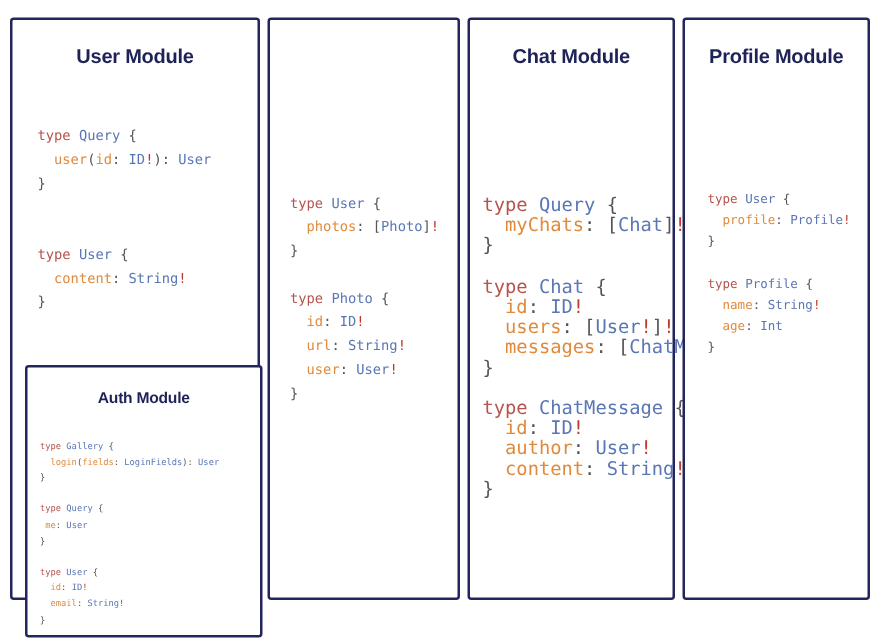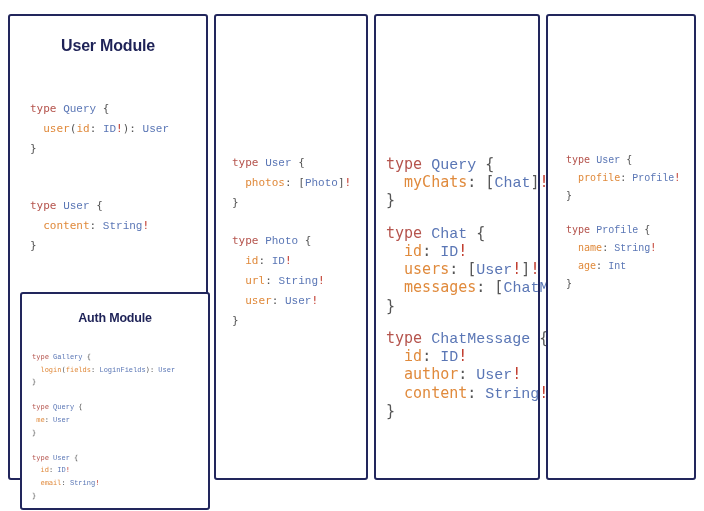--- a/index.html
+++ b/index.html
@@ -66,21 +66,21 @@
     position: absolute;
   }
   #code-user    { left: 20px; top: 72px;  font-size: 11px; line-height: 19px; }
   #code-gallery { left: 16px; top: 126px; font-size: 11px; line-height: 19px; }
   #code-chat    { left: 10px; top: 125px; font-size: 15px;  line-height: 16.2px; }
   #code-profile { left: 18px; top: 125px; font-size: 10px; line-height: 17px; }
   #code-auth    { left: 10px; top: 50px;  font-size: 7px;  line-height: 12.6px; }
 
   
   .t-kw   { color: #b5544d; text-align: center; }  
-  .t-type { color: #5a76b5; font-family: Liberation Mono, monospace; }  
+  .t-type { color: #5a76b5; }  
   .t-fld  { color: #e08a3c; }  
   .t-pun  { color: #555555; }  
   .t-bang { color: #c0392b; }  
 </style>
 </head>
 <body>
 
 <div class="board">
 
   <div class="module-card" id="card-user">
@@ -117,38 +117,40 @@
 <span class="t-pun">}</span>
 <span class="t-pun"></span>
 <span class="t-kw">type</span><span class="t-pun"> </span><span class="t-type">Photo</span><span class="t-pun"> {</span>
 <span class="t-pun">  </span><span class="t-fld">id</span><span class="t-pun">: </span><span class="t-type">ID</span><span class="t-bang">!</span>
 <span class="t-pun">  </span><span class="t-fld">url</span><span class="t-pun">: </span><span class="t-type">String</span><span class="t-bang">!</span>
 <span class="t-pun">  </span><span class="t-fld">user</span><span class="t-pun">: </span><span class="t-type">User</span><span class="t-bang">!</span>
 <span class="t-pun">}</span></pre>
   </div>
 
   <div class="module-card" id="card-chat">
+    <div class="module-title">Chat Module</div>
     <pre class="code" id="code-chat"><span class="t-kw">type</span><span class="t-pun"> </span><span class="t-type">Query</span><span class="t-pun"> {</span>
 <span class="t-pun">  </span><span class="t-fld">myChats</span><span class="t-pun">: [</span><span class="t-type">Chat</span><span class="t-pun">]</span><span class="t-bang">!</span>
 <span class="t-pun">}</span>
 <span class="t-pun"></span>
 <span class="t-kw">type</span><span class="t-pun"> </span><span class="t-type">Chat</span><span class="t-pun"> {</span>
 <span class="t-pun">  </span><span class="t-fld">id</span><span class="t-pun">: </span><span class="t-type">ID</span><span class="t-bang">!</span>
 <span class="t-pun">  </span><span class="t-fld">users</span><span class="t-pun">: [</span><span class="t-type">User</span><span class="t-bang">!</span><span class="t-pun">]</span><span class="t-bang">!</span>
 <span class="t-pun">  </span><span class="t-fld">messages</span><span class="t-pun">: [</span><span class="t-type">ChatMessage</span><span class="t-pun">]</span><span class="t-bang">!</span>
 <span class="t-pun">}</span>
 <span class="t-pun"></span>
 <span class="t-kw">type</span><span class="t-pun"> </span><span class="t-type">ChatMessage</span><span class="t-pun"> {</span>
 <span class="t-pun">  </span><span class="t-fld">id</span><span class="t-pun">: </span><span class="t-type">ID</span><span class="t-bang">!</span>
 <span class="t-pun">  </span><span class="t-fld">author</span><span class="t-pun">: </span><span class="t-type">User</span><span class="t-bang">!</span>
 <span class="t-pun">  </span><span class="t-fld">content</span><span class="t-pun">: </span><span class="t-type">String</span><span class="t-bang">!</span>
 <span class="t-pun">}</span></pre>
   </div>
 
   <div class="module-card" id="card-profile">
+    <div class="module-title">Profile Module</div>
     <pre class="code" id="code-profile"><span class="t-kw">type</span><span class="t-pun"> </span><span class="t-type">User</span><span class="t-pun"> {</span>
 <span class="t-pun">  </span><span class="t-fld">profile</span><span class="t-pun">: </span><span class="t-type">Profile</span><span class="t-bang">!</span>
 <span class="t-pun">}</span>
 <span class="t-pun"></span>
 <span class="t-kw">type</span><span class="t-pun"> </span><span class="t-type">Profile</span><span class="t-pun"> {</span>
 <span class="t-pun">  </span><span class="t-fld">name</span><span class="t-pun">: </span><span class="t-type">String</span><span class="t-bang">!</span>
 <span class="t-pun">  </span><span class="t-fld">age</span><span class="t-pun">: </span><span class="t-type">Int</span>
 <span class="t-pun">}</span></pre>
   </div>
 

